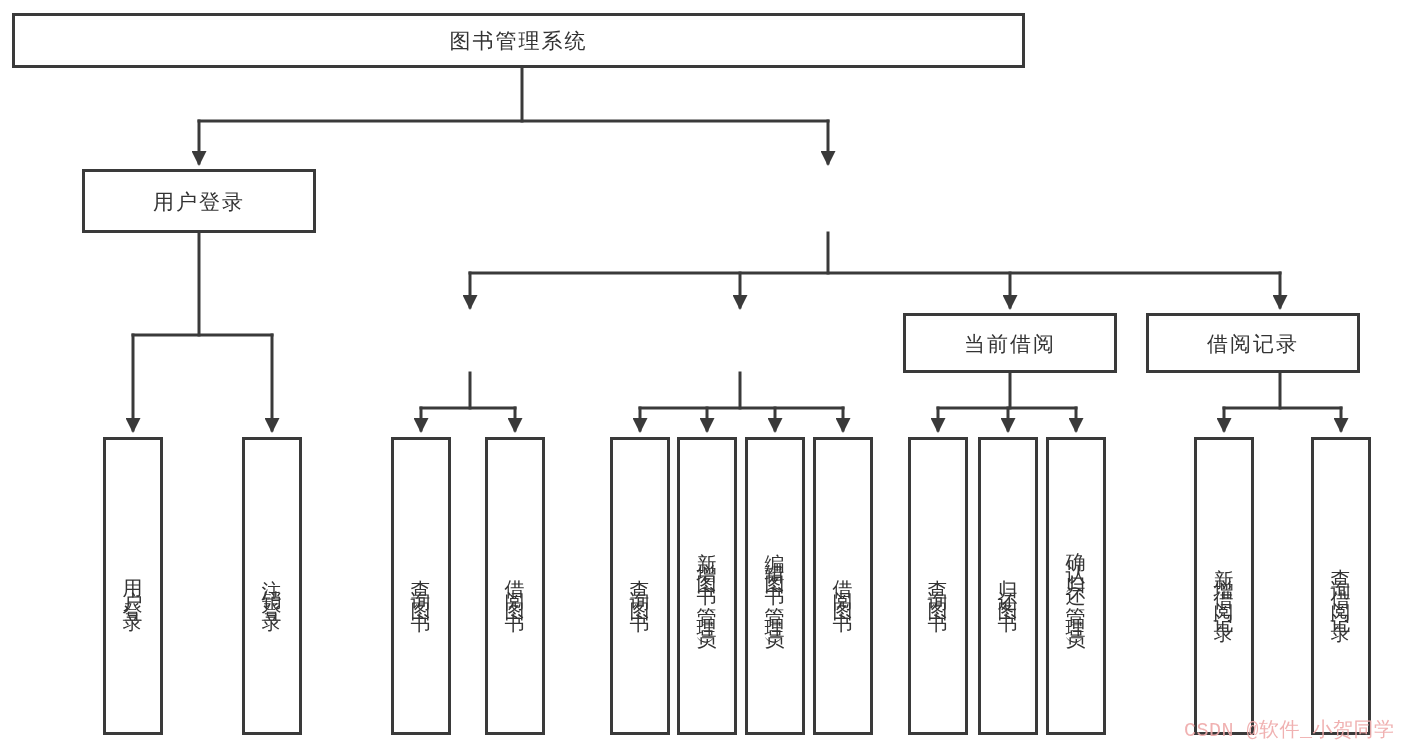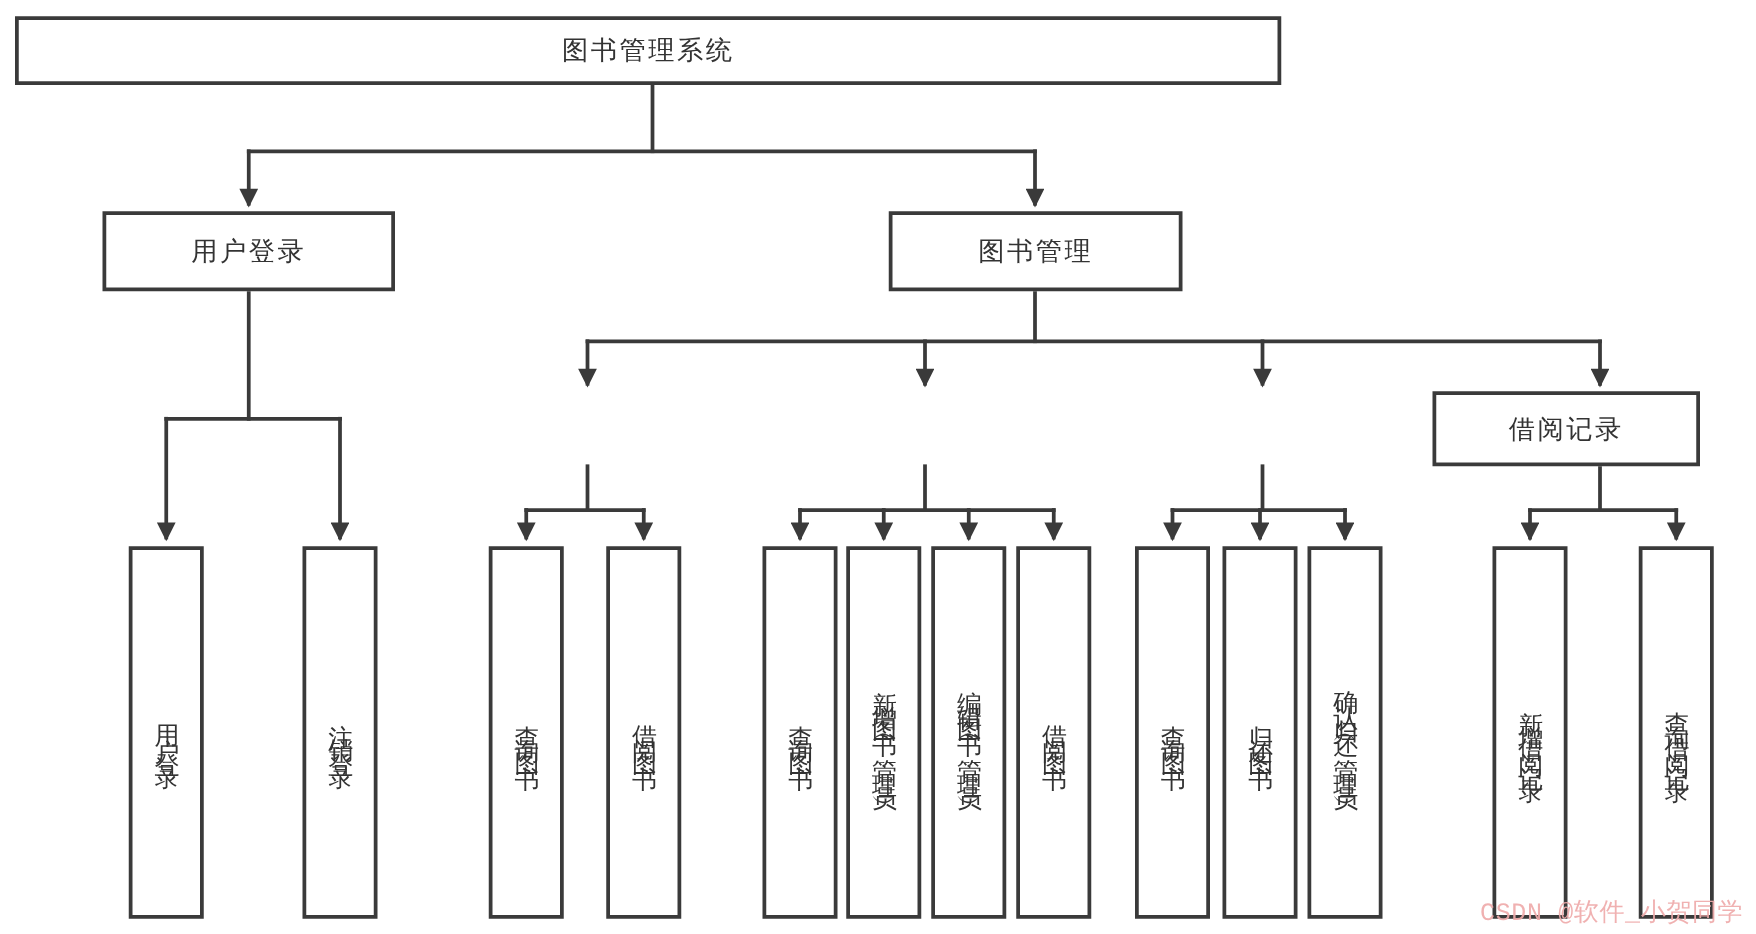--- a/index.html
+++ b/index.html
@@ -111,22 +111,22 @@
 
     <path class="line" d="M1280 373 V408"></path>
     <path class="line" d="M1224 408 H1341"></path>
     <path class="line" d="M1224 408 V430" marker-end="url(#ah)"></path>
     <path class="line" d="M1341 408 V430" marker-end="url(#ah)"></path>
   </svg>
 
   <div class="box" style="left:12px; top:13px; width:1013px; height:55px;">图书管理系统</div>
 
   <div class="box" style="left:82px; top:169px; width:234px; height:64px;">用户登录</div>
-  <div class="box" style="left:711px; top:169px; width:235px; height:64px;">图书管理</div>
 
+  <div class="box" style="left:903px; top:313px; width:214px; height:60px;">当前借阅</div>
   <div class="box" style="left:1146px; top:313px; width:214px; height:60px;">借阅记录</div>
 
   <div class="box v" style="left:103px; top:437px; width:60px; height:298px;">用户登录</div>
   <div class="box v" style="left:242px; top:437px; width:60px; height:298px;">注销登录</div>
 
   <div class="box v" style="left:391px; top:437px; width:60px; height:298px;">查询图书</div>
   <div class="box v" style="left:485px; top:437px; width:60px; height:298px;">借阅图书</div>
 
   <div class="box v" style="left:610px; top:437px; width:60px; height:298px;">查询图书</div>
   <div class="box v" style="left:677px; top:437px; width:60px; height:298px;">新增图书（管理员）</div>

